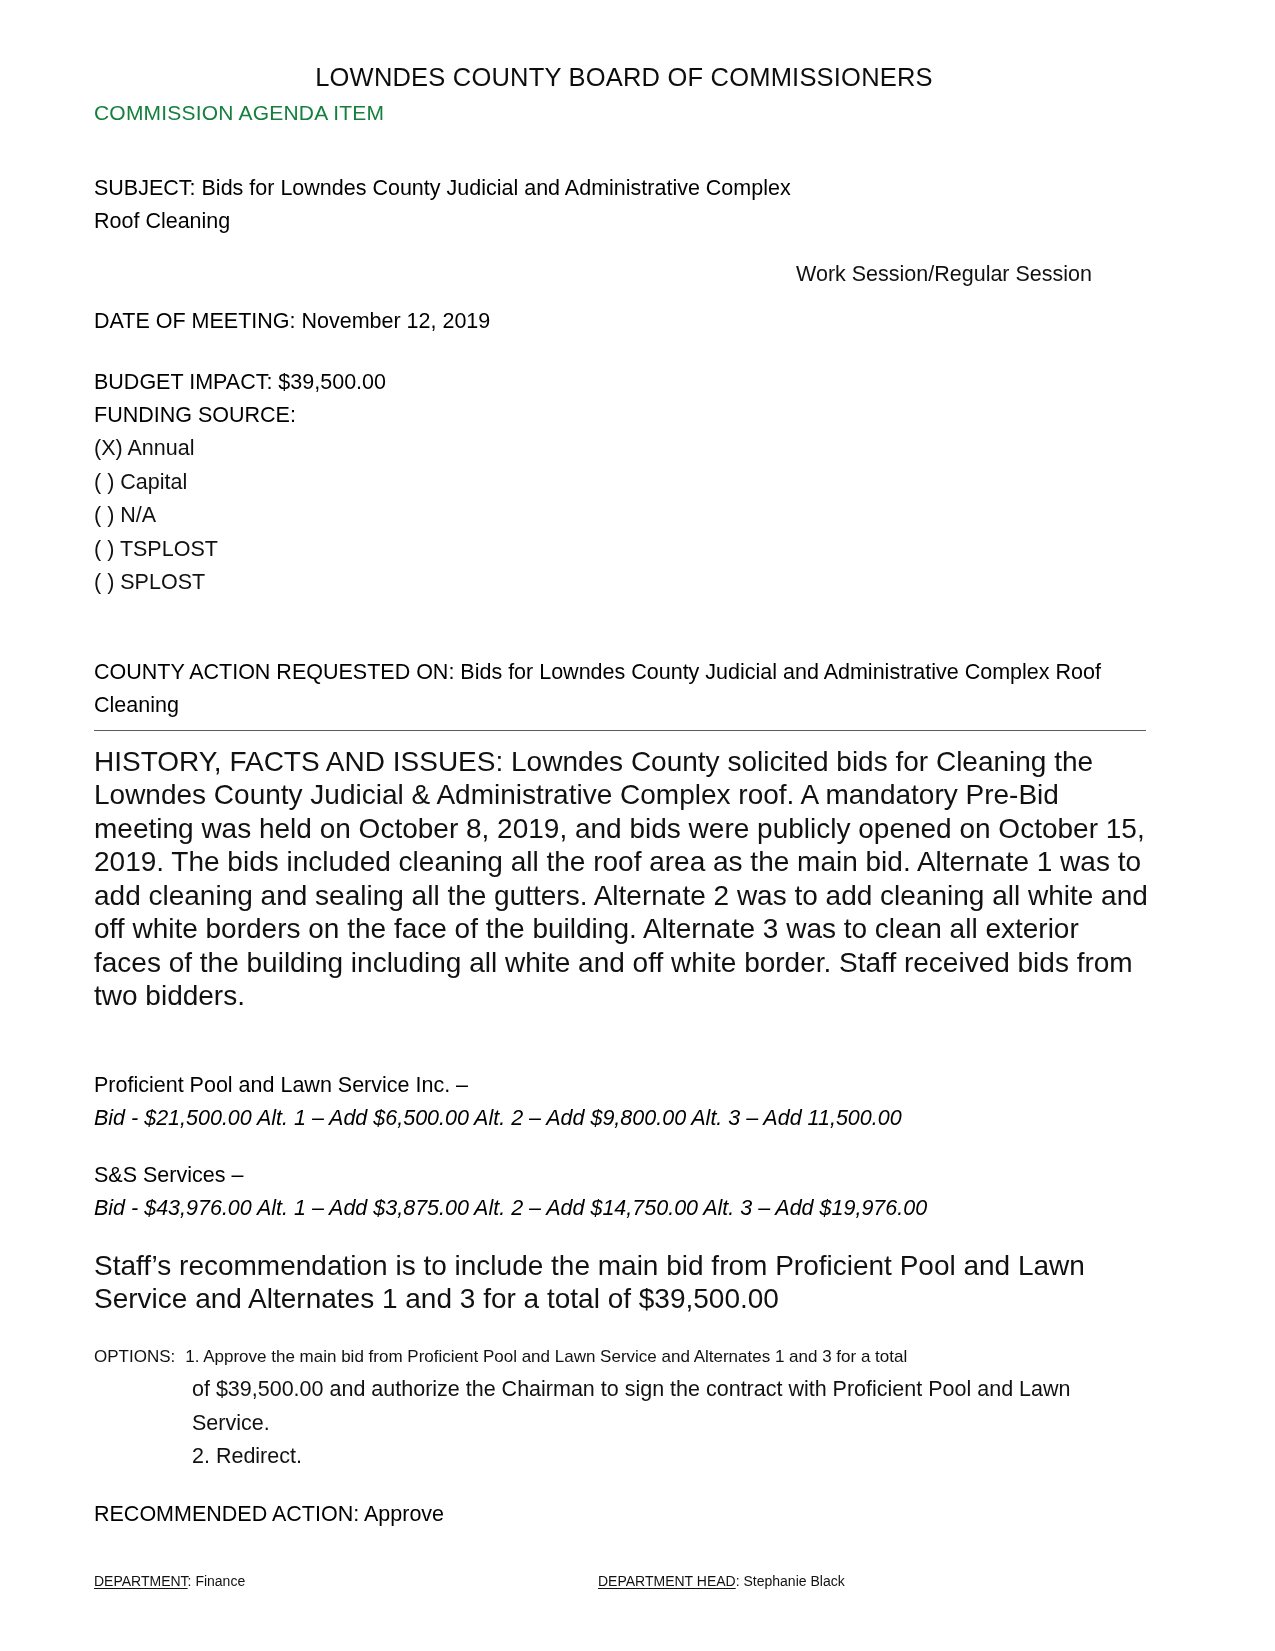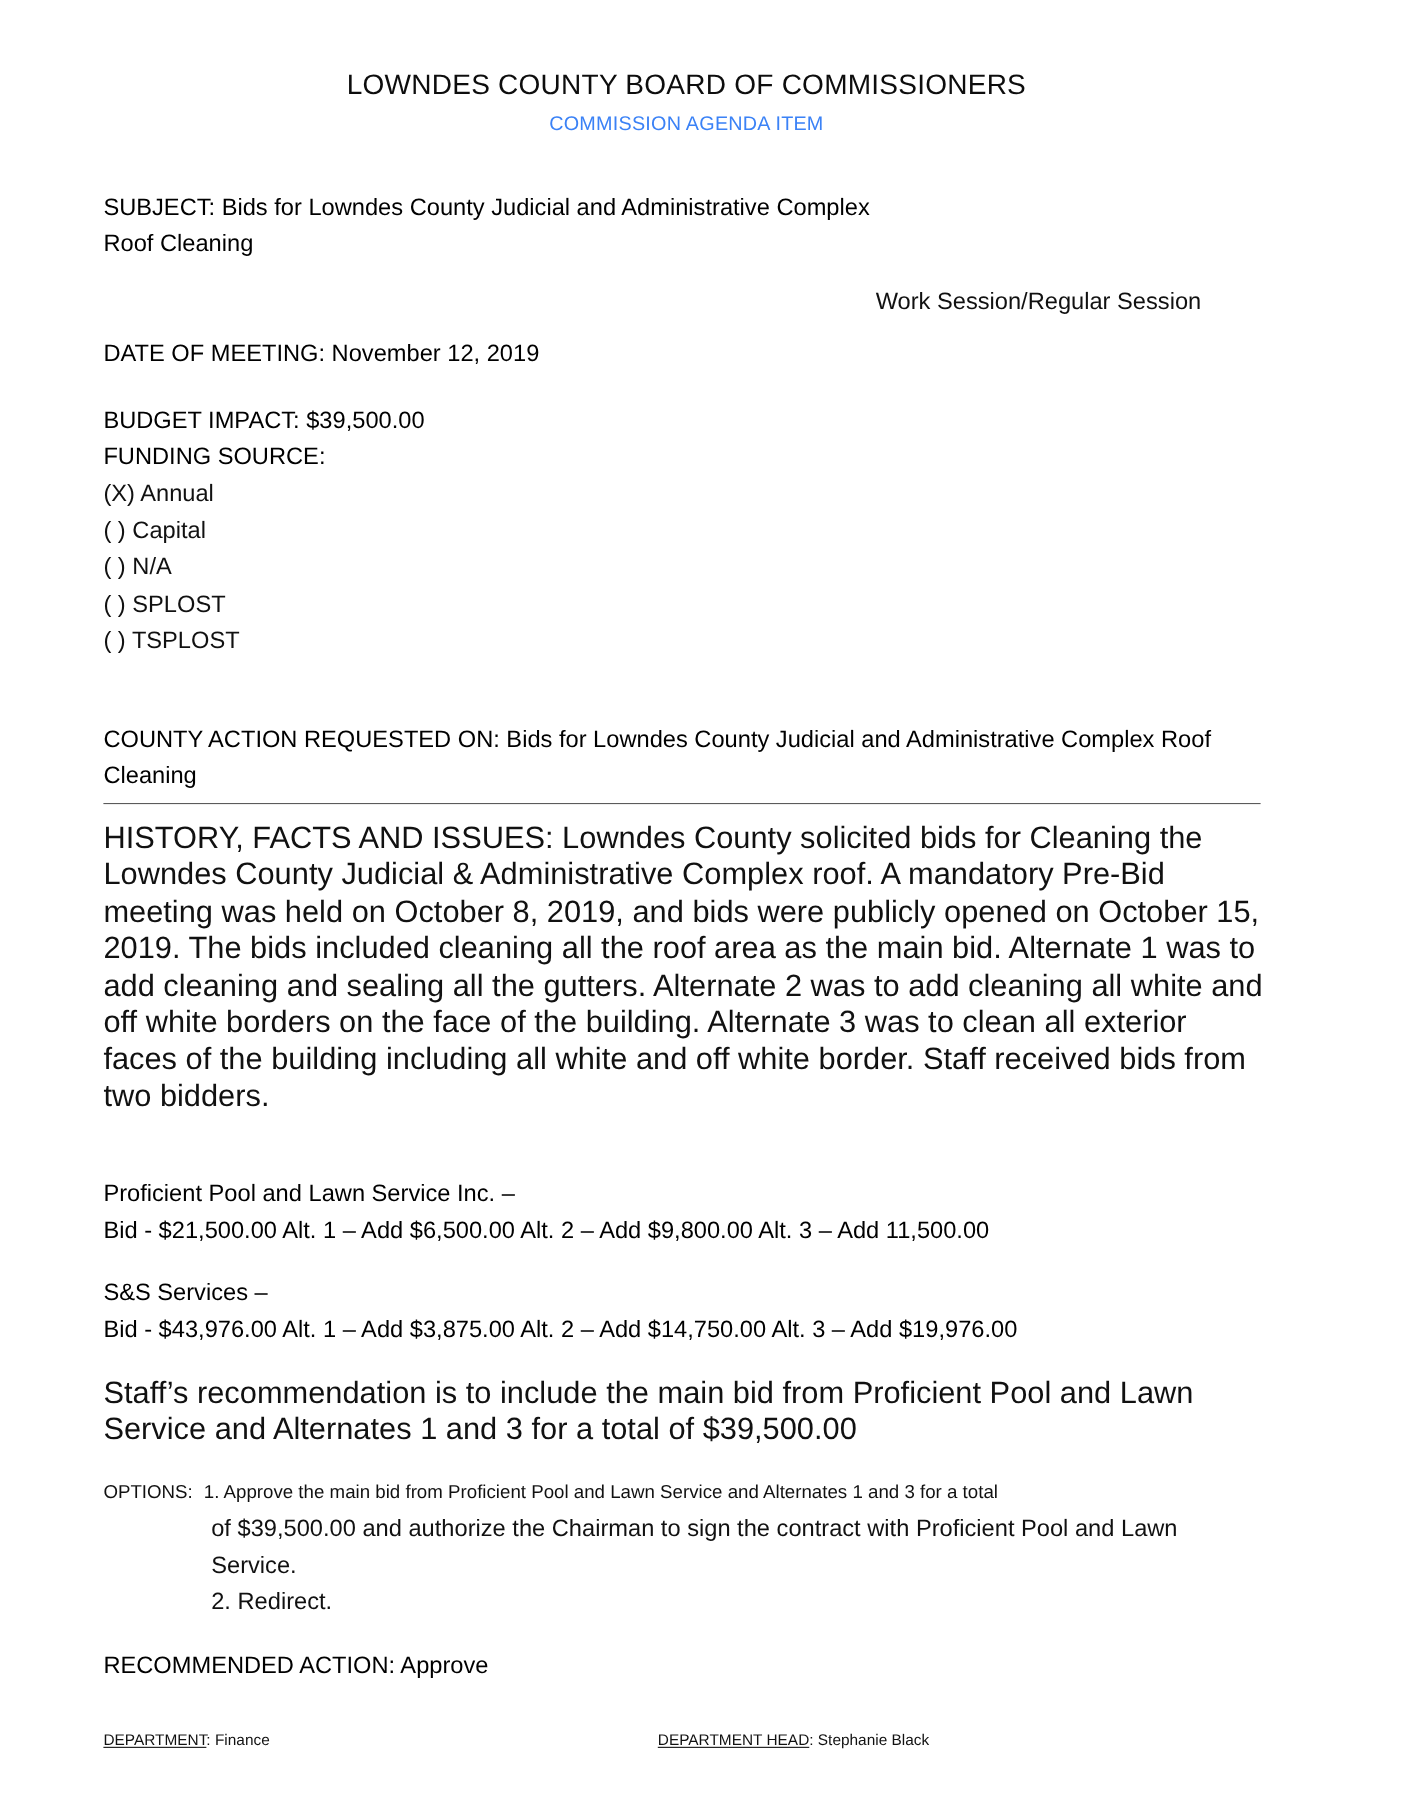--- a/index.html
+++ b/index.html
@@ -31,25 +31,24 @@
   }
   .doc-title {
     text-align: center;
     font-size: 25.5px;
     line-height: 35px;
     letter-spacing: 0.2px;
     color: #0d0d0d;
     font-weight: 400;
   }
   .title-line-2 {
-    text-align: center;
-    font-size: 18px;
+    font-size: 21px;
     line-height: 35px;
     letter-spacing: 0.2px;
-    color: #3b82f6;
+    color: #15803d;
   }
   .blk {
     font-size: 21.5px;
     line-height: 33px;
     color: #000000;
   }
   .spacer-14 { height: 14px; }
   .spacer-20 { height: 20px; }
   .spacer-24 { height: 24px; }
   .spacer-28 { height: 28px; }
@@ -96,21 +95,21 @@
     line-height: 33.5px;
   }
   .footer-row {
     display: flex;
     font-size: 14px;
     line-height: 33px;
   }
   .footer-left { width: 504px; }
   .footer-right { flex: 1; }
   .u { text-decoration: underline; text-underline-offset: 2px; }
-  .nowrap { white-space: nowrap; }
+  .nowrap { white-space: nowrap; font-style: italic; }
 </style>
 </head>
 <body>
 
 <div class="page">
   <div class="content">
 
     <div class="doc-title">LOWNDES COUNTY BOARD OF COMMISSIONERS</div>
     <div class="title-line-2">COMMISSION AGENDA ITEM</div>
 
@@ -140,25 +139,25 @@
       <div>
         <span>(  )</span>
         <span>Capital</span>
       </div>
       <div>
         <span>( )</span>
         <span>N/A</span>
       </div>
       <div>
         <span>( )</span>
+        <span>TSPLOST</span>
+      </div>
+      <div>
+        <span>( )</span>
         <span>SPLOST</span>
-      </div>
-      <div>
-        <span>( )</span>
-        <span>TSPLOST</span>
       </div>
     </div>
 
     <div class="spacer-56"></div>
 
     <div class="blk">COUNTY ACTION REQUESTED ON: Bids for Lowndes County Judicial and Administrative Complex Roof</div>
     <div class="blk">Cleaning</div>
 
     <hr class="rule">
 

